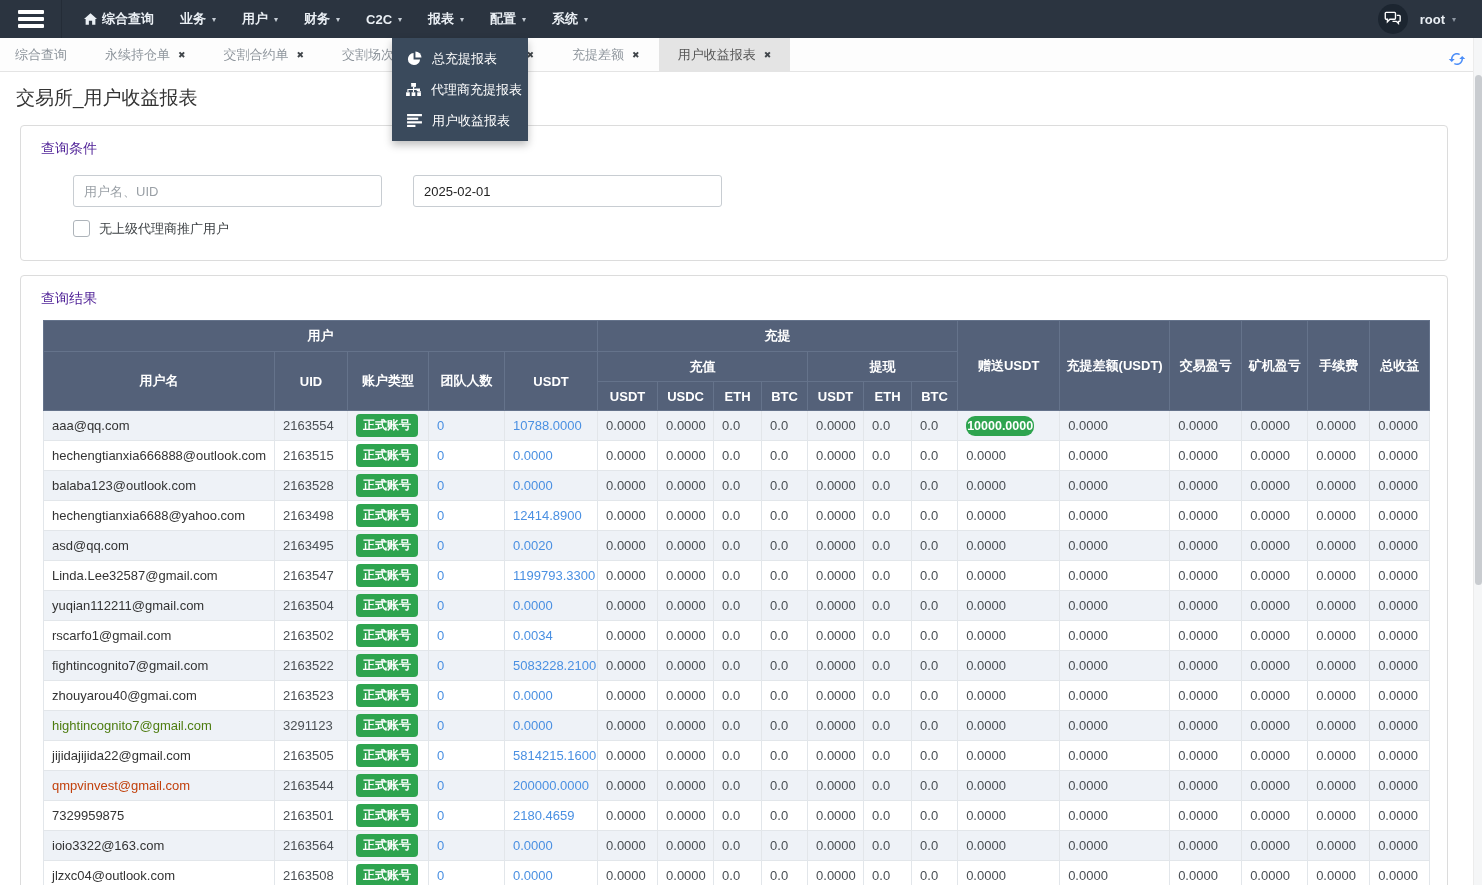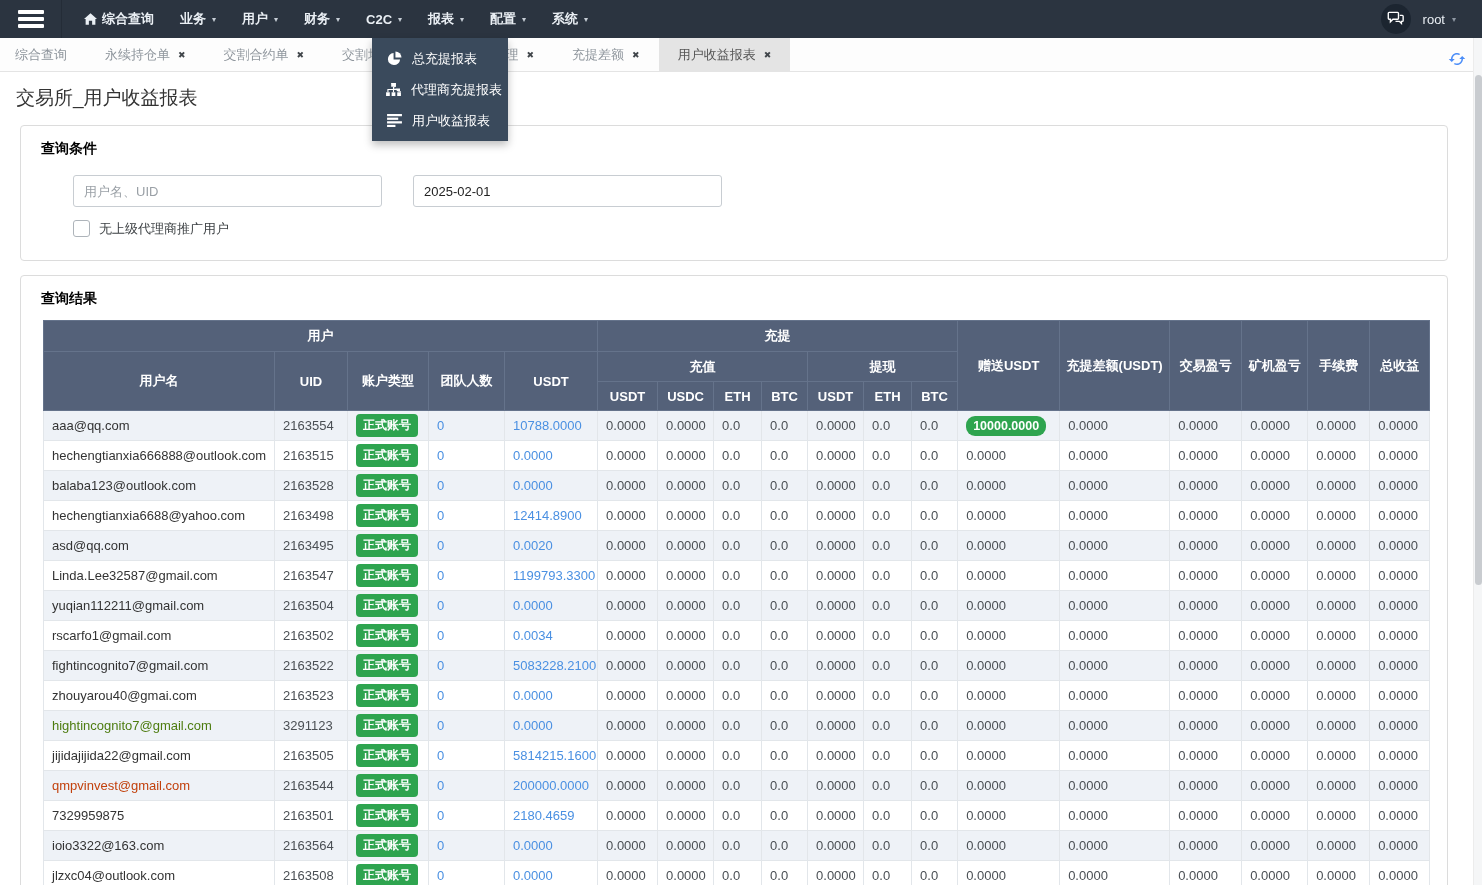--- a/index.html
+++ b/index.html
@@ -13,48 +13,48 @@
     border-right:1px solid #242c37; cursor:pointer; }
   .burger span { display:block; width:26px; height:4px; background:#fff; border-radius:1px; margin:3px 0; }
   .nav-menu { display:flex; align-items:center; gap:26px; padding-left:22px; }
   .nav-item { display:flex; align-items:center; gap:5px; color:#eaeff4; font-size:13px;
     font-weight:bold; cursor:pointer; height:38px; }
   .nav-ico svg { display:block; }
   .caret { font-size:8px; color:#c6cdd5; margin-left:1px; }
   .nav-right { margin-left:auto; display:flex; align-items:center; gap:12px; padding-right:26px; }
   .chat-circle { width:30px; height:30px; border-radius:50%; background:#1c2530;
     display:flex; align-items:center; justify-content:center; cursor:pointer; }
-  .user-name { color:#eaeff4; font-size:13px; font-weight:normal; cursor:pointer;
+  .user-name { color:#eaeff4; font-size:13px; font-weight:bold; cursor:pointer;
     display:flex; align-items:center; gap:6px;justify-content:center; }
   .user-name .caret { color:#8e97a2; }
 
   
   .tabbar { position:absolute; top:38px; left:0; width:1482px; height:34px; background:#fdfdfd;
     border-bottom:1px solid #e4e4e4; display:flex; align-items:stretch; padding-left:15px; }
   .tab { display:flex; align-items:center; gap:8px; padding:0 19px; font-size:13px;
     color:#8e959c; cursor:pointer; white-space:nowrap; }
   .tab.first { padding-left:0; }
   .tab.active { background:#e4e4e4; color:#555; }
   .tab .tclose { font-size:9px; color:#41464b; font-weight:bold; }
   .tab.split { width:230px; }
   .tab .spacer { flex:1; }
   .refresh-btn { position:absolute; top:50px; right:16px; width:18px; height:18px; cursor:pointer; }
 
   
-  .dropdown { position:absolute; left:372px; top:38px; width:136px; background:#3a4a5c;
+  .dropdown { position:absolute; left:392px; top:38px; width:136px; background:#3a4a5c;
     padding:5px 0; z-index:60; box-shadow:0 4px 8px rgba(0,0,0,.25); }
   .dd-item { height:31px; display:flex; align-items:center; gap:10px; padding:0 14px;
     color:#fff; font-size:13px; cursor:pointer; white-space:nowrap; }
   .dd-ico { width:16px; display:flex; justify-content:center; }
 
   
   .content { position:absolute; top:72px; left:0; width:1482px; padding:0 34px 0 15px; }
   .page-title { font-size:19px; color:#333; font-weight:normal; margin-top:13px; padding-left:1px; }
   .panel { border:1px solid #dcdcdc; border-radius:4px; background:#fff; margin-top:14px; margin-left:5px; }
-  .panel-title { font-weight:bold; font-size:14px; color:#000000; padding:14px 20px 0 20px; }
+  .panel-title { font-weight:normal; font-size:14px; color:#4c1d95; padding:14px 20px 0 20px; }
 
   .q-body { padding:17px 0 22px 52px; }
   .inputs-row { display:flex; gap:31px; }
   .text-input { width:309px; height:32px; border:1px solid #c8cdd2; border-radius:3px;
     padding:0 10px; font-size:13px; color:#222; font-family:inherit; outline:none; background:#fff; }
   .text-input::placeholder { color:#9aa0a6; }
   .row2 { margin-top:13px; display:flex; align-items:center; }
   .cb-wrap { width:340px; display:flex; gap:9px; }
   .checkbox { width:17px; height:17px; border:1px solid #aeb4ba; border-radius:3px; background:#fff; cursor:pointer; }
   .cb-label { font-size:13px; color:#3c4043; }
@@ -68,21 +68,21 @@
   tr.h1 th { height:31px; }
   tr.h2 th { height:30px; }
   tr.h3 th { height:29px; }
   tbody td { border:1px solid #e2e6ea; height:30px; padding:0 4px 0 8px; color:#4a4f54;
     white-space:nowrap; overflow:hidden; }
   tbody tr:nth-child(odd) { background:#eef2f7; }
   .link { color:#4a90e2; cursor:pointer; }
   .badge { display:inline-block; background:#2ea44f; color:#fff; font-size:12px; font-weight:bold;
     padding:3px 7px; border-radius:4px; }
   .bonus-badge { display:inline-block; background:#2ea44f; color:#fff; font-size:12.5px; font-weight:bold;
-    padding:3px 7px; border-radius:9px; }
+    padding:3px 1px; border-radius:9px; }
 
   
   .scrollbar { position:absolute; top:38px; right:0; width:9px; height:847px; background:#f5f6f7;
     border-left:1px solid #ececec; z-index:70; }
   .scroll-thumb { position:absolute; top:37px; left:1px; width:7px; height:510px;
     background:#c9ccd0; border-radius:4px; cursor:pointer; }
 </style>
 </head>
 <body>
 

